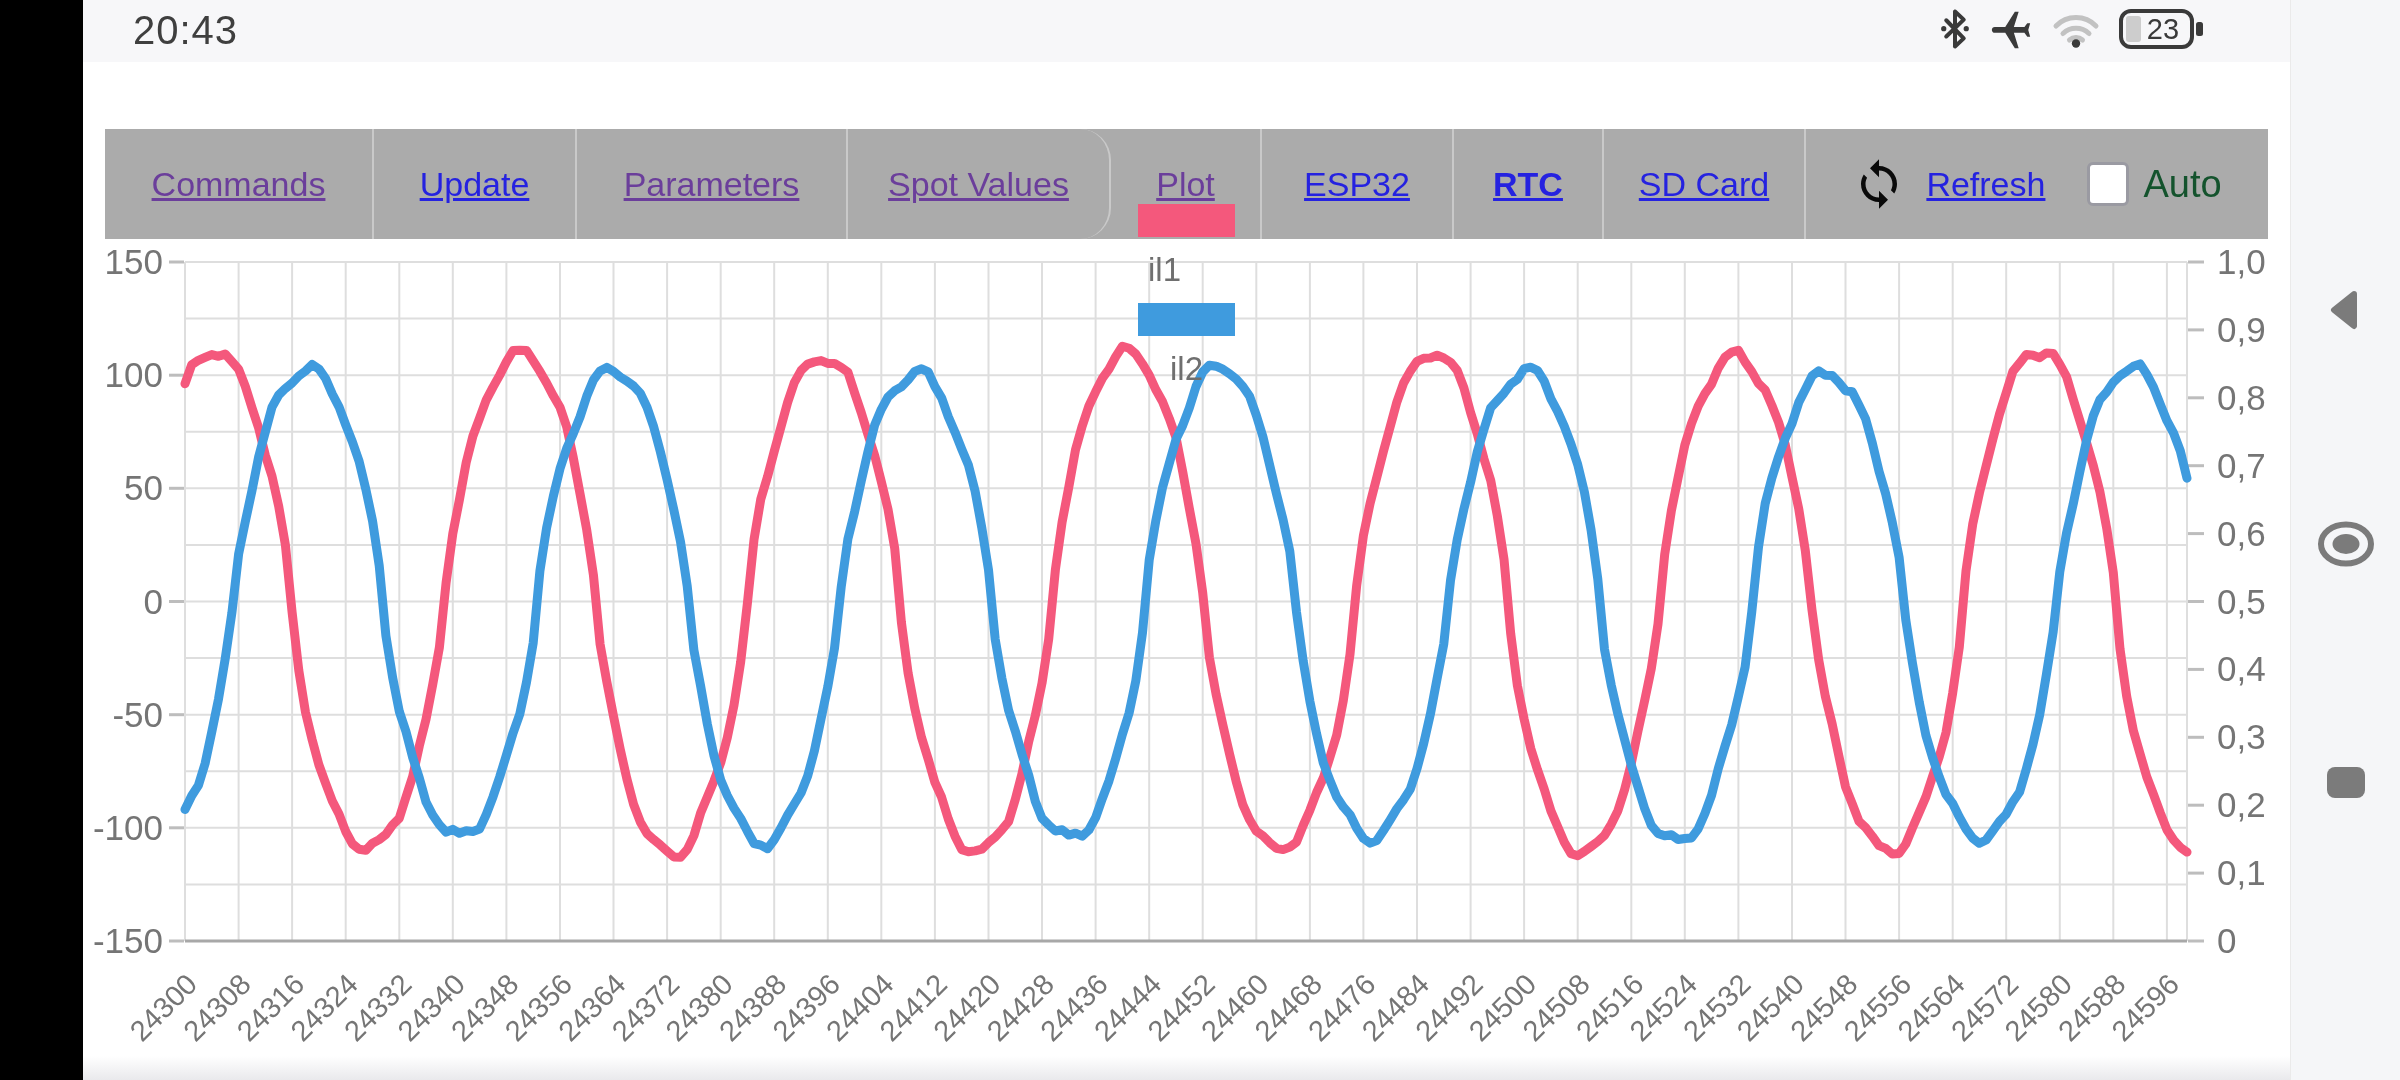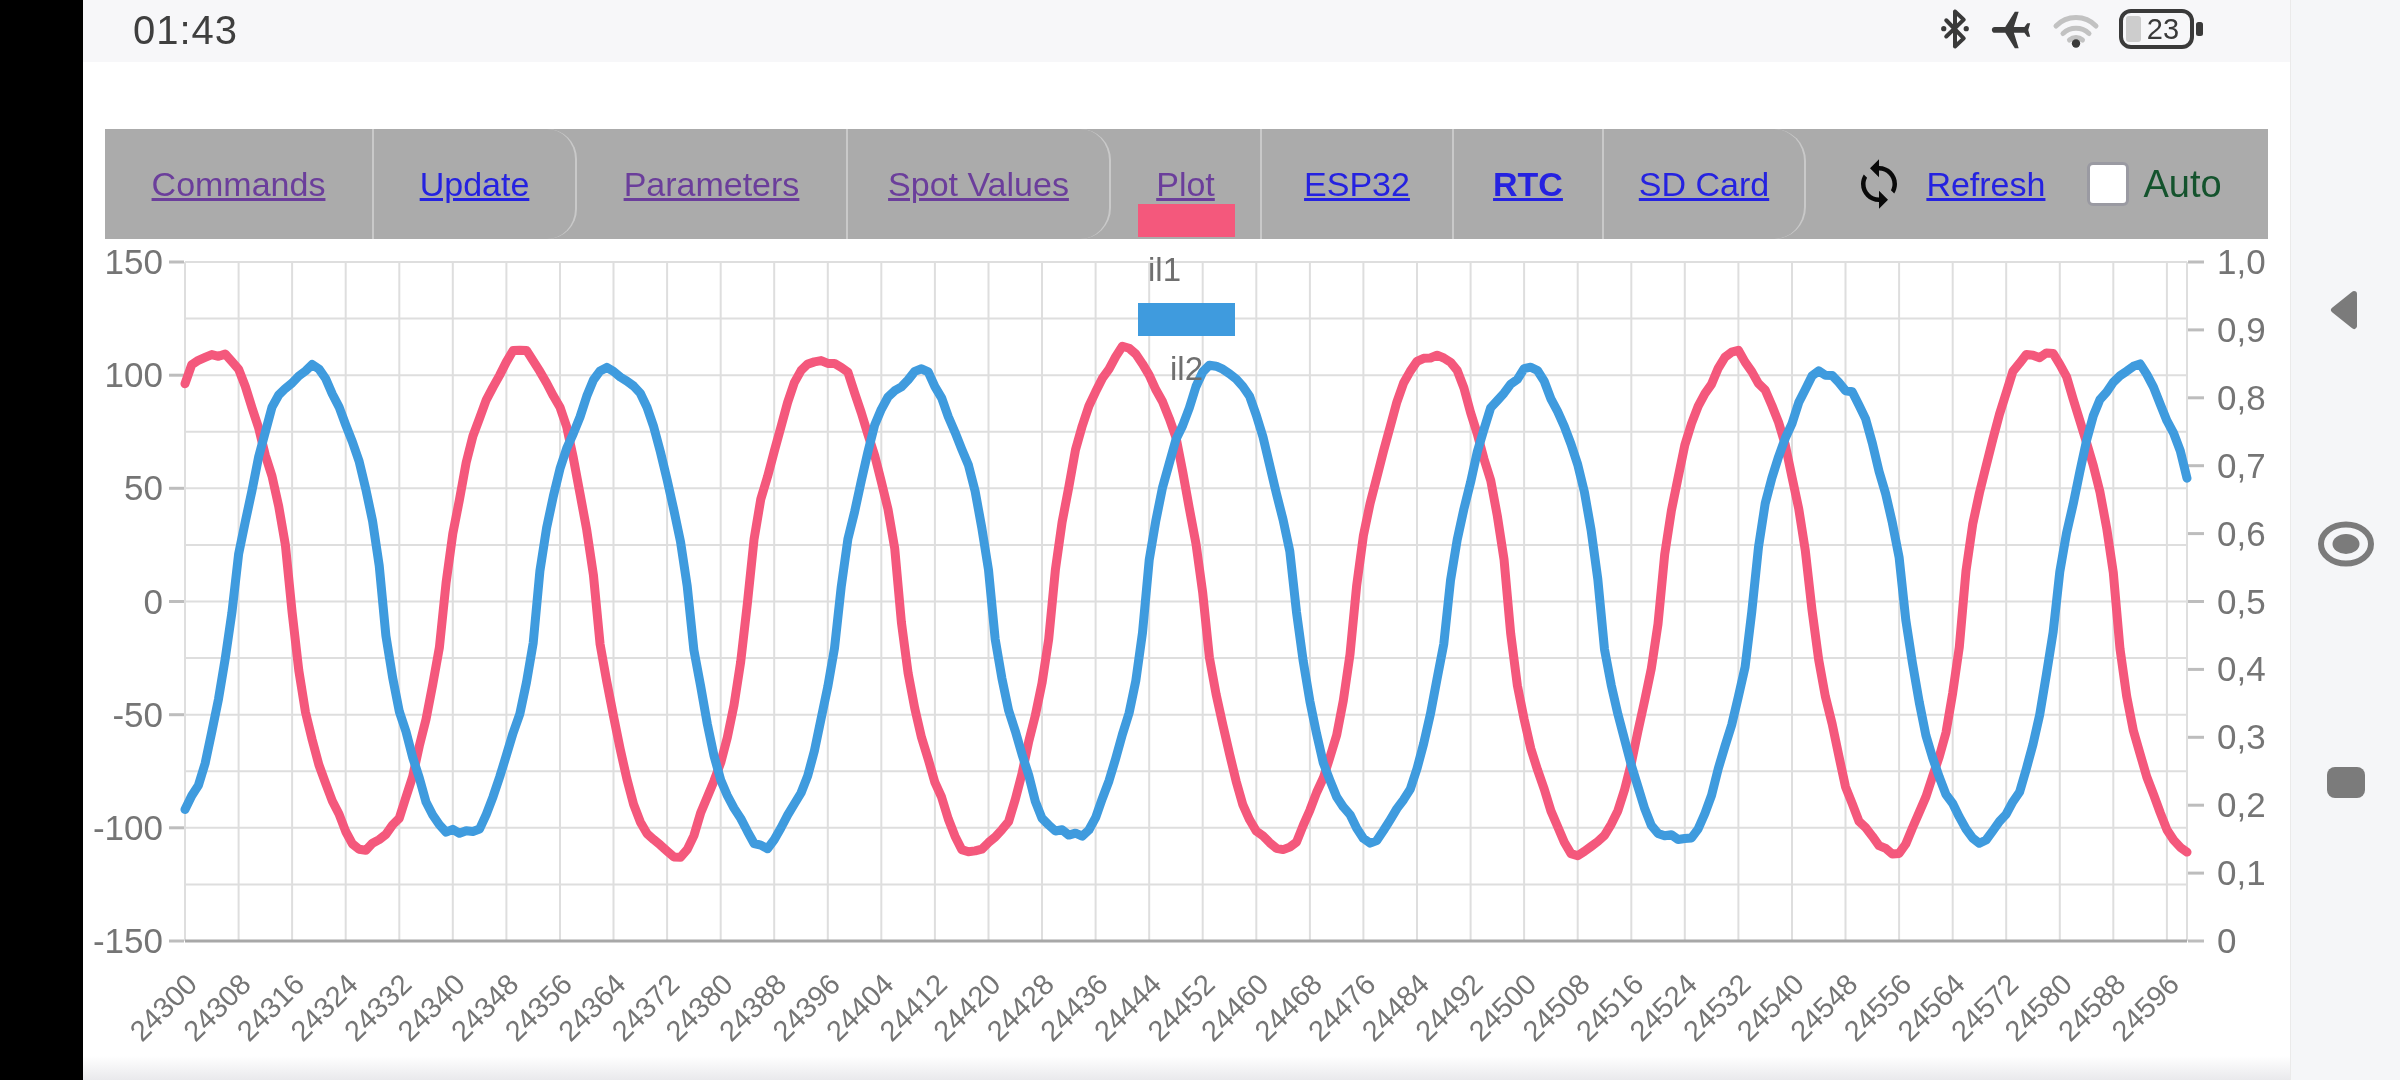--- a/index.html
+++ b/index.html
@@ -48,21 +48,21 @@
 </style>
 </head>
 <body>
 
 <div class="screen">
   <div class="notch-strip"></div>
 
   <div class="content">
 
     <div class="status-bar">
-      <span class="clock">01:43</span>
+      <span class="clock">20:43</span>
       <div class="status-icons">
         <span>
           <svg width="30" height="42" viewBox="0 0 24 32">
             <path d="M12 2 V30 M12 2 L19 8.5 L5 22 M12 30 L19 23.5 L5 9" fill="none" stroke="#3a3a3a" stroke-width="3.2" stroke-linecap="round" stroke-linejoin="round"></path>
             <circle cx="3" cy="15.7" r="2.1" fill="#3a3a3a"></circle>
             <circle cx="21" cy="15.7" r="2.1" fill="#3a3a3a"></circle>
           </svg>
         </span>
         <span>
           <svg width="46" height="46" viewBox="0 0 24 24">
@@ -85,39 +85,39 @@
             <rect x="78" y="16" width="7" height="14" rx="2.5" fill="#3a3a3a"></rect>
           </svg>
         </span>
       </div>
     </div>
 
     <div class="toolbar" id="toolbar">
       <div class="tcell" style="flex: 0 0 267px;">
           <a class="link-purple">Commands</a>
         </div>
-        <div class="tcell" style="flex: 0 0 201px; border-radius: 30px;">
+        <div class="tcell" style="flex: 0 0 201px;">
           <a class="link-blue">Update</a>
         </div>
         <div class="tcell" style="flex: 0 0 269px;">
           <a class="link-purple">Parameters</a>
         </div>
         <div class="tcell" style="flex: 0 0 261px; border-radius: 31px;">
           <a class="link-purple">Spot Values</a>
         </div>
         <div class="tcell" style="flex: 0 0 149px;">
           <a class="link-purple">Plot</a>
         </div>
         <div class="tcell" style="flex: 0 0 190px;">
           <a class="link-blue">ESP32</a>
         </div>
         <div class="tcell" style="flex: 0 0 148px; font-weight: bold;">
           <a class="link-blue">RTC</a>
         </div>
-        <div class="tcell" style="flex: 0 0 200px; border-radius: 32px;">
+        <div class="tcell" style="flex: 0 0 200px;">
           <a class="link-blue">SD Card</a>
         </div>
         <div class="tcell refresh-cell" id="refresh-cell">
         <span class="refresh-icon">
           <svg width="54" height="54" viewBox="0 0 24 24">
             <path fill="#0a0a0a" d="M12 4V1L8 5l4 4V6c3.31 0 6 2.69 6 6 0 1.01-.25 1.97-.7 2.8l1.46 1.46C19.54 15.03 20 13.57 20 12c0-4.42-3.58-8-8-8zm0 14c-3.31 0-6-2.69-6-6 0-1.01.25-1.97.7-2.8L5.24 7.74C4.46 8.97 4 10.43 4 12c0 4.42 3.58 8 8 8v3l4-4-4-4v3z"></path>
           </svg>
         </span>
         <a class="link-blue">Refresh</a>
         <span class="auto-box"></span>

